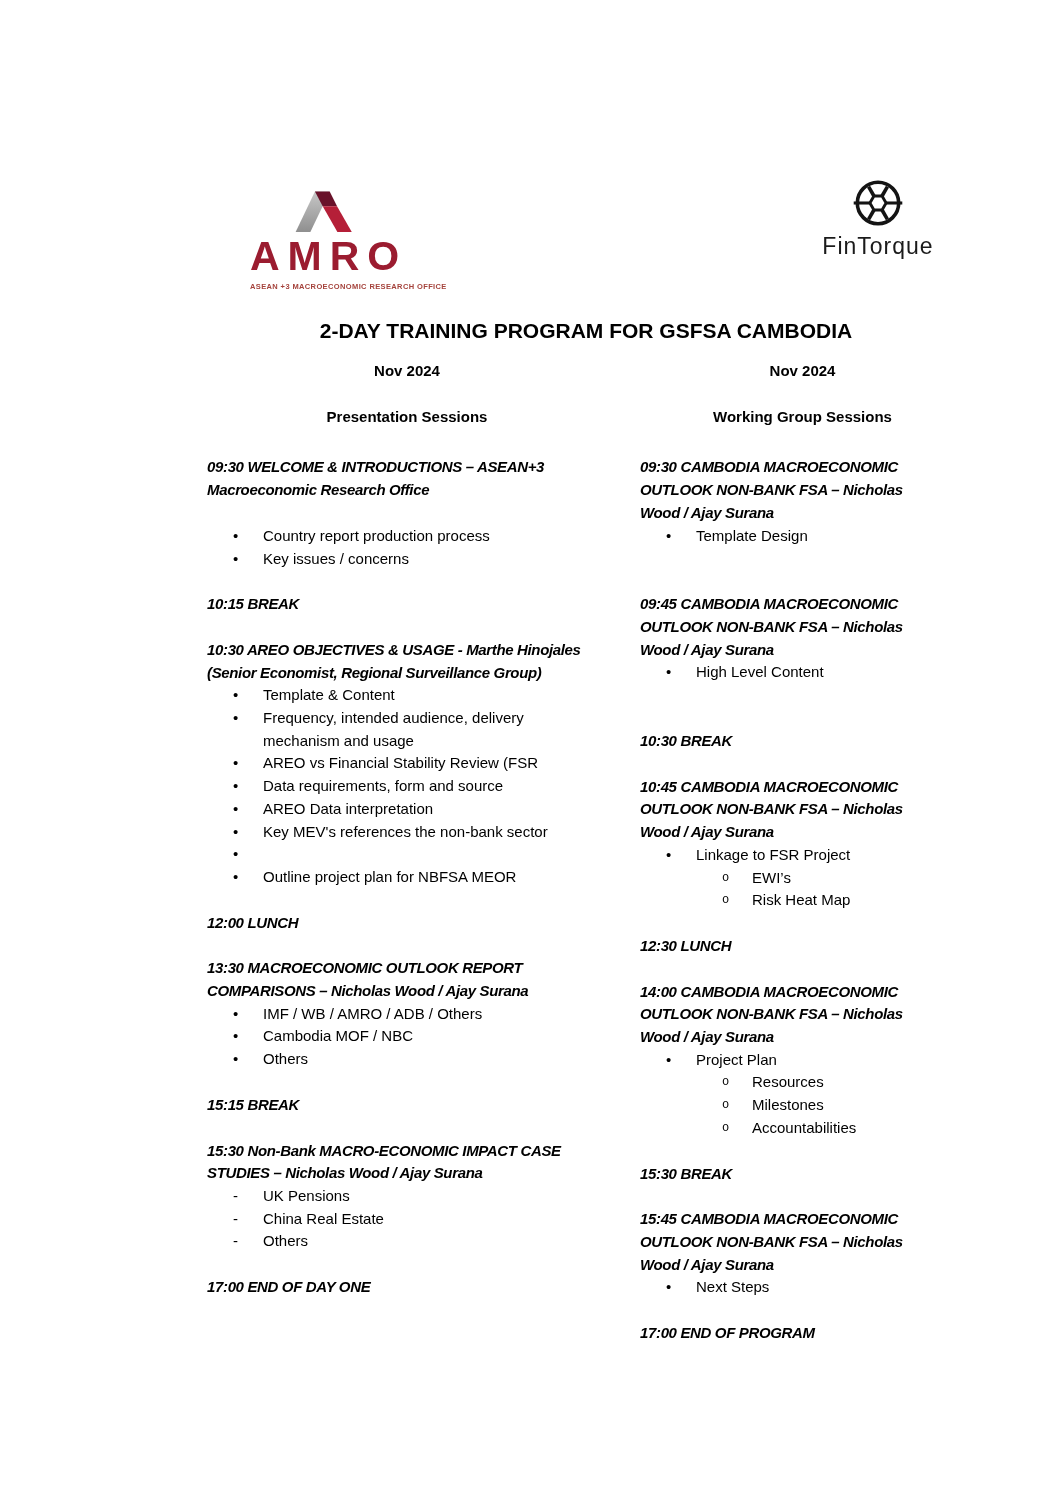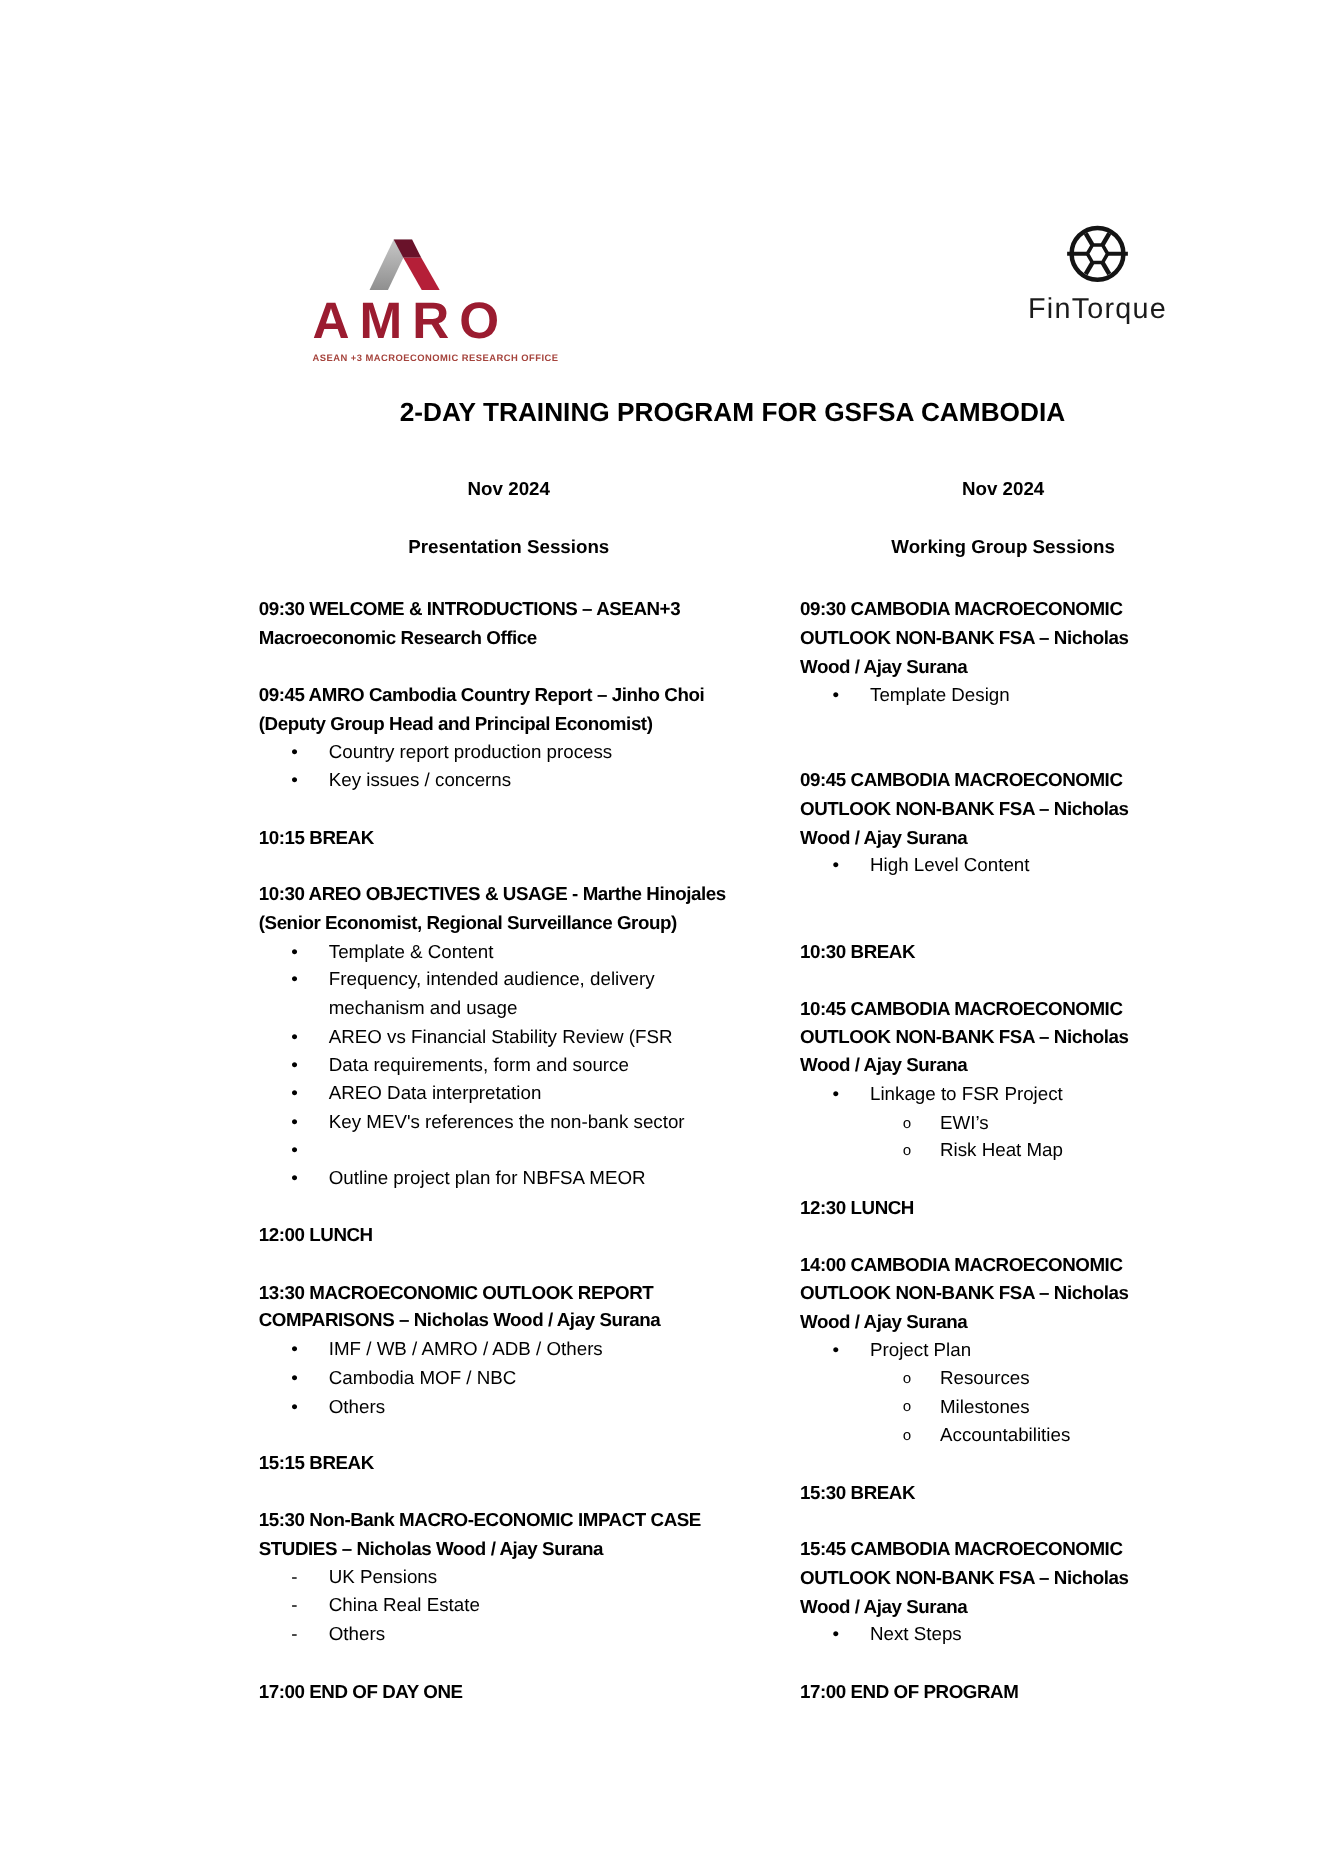--- a/index.html
+++ b/index.html
@@ -20,29 +20,29 @@
 
   
   .doc-title{position:absolute;left:207px;top:318px;width:758px;text-align:center;
              font-weight:bold;font-size:21px;line-height:26px;}
 
   
   .columns{position:absolute;left:207px;top:360px;display:flex;}
   .col{font-size:15px;line-height:22.7px;}
   .col-left{width:433px;}
   .col-right{width:325px;}
-  .centered{font-weight:bold;text-align:center;margin-top:21px;}
+  .centered{font-weight:bold;text-align:center;}
   .col-left .centered{width:400px;}
   .col-right .centered{width:325px;}
   .col-date{margin-bottom:23px;}
   .col-heading{margin-bottom:28px;}
 
   .sec{margin-bottom:23px;}
   .sec.gap-lg{margin-bottom:46px;}
-  .sec-heading{font-weight:bold;white-space:pre;letter-spacing:-0.35px;}
+  .sec-heading{font-weight:bold;white-space:pre;letter-spacing:-0.35px;font-style:italic;}
 
   .li{display:flex;align-items:flex-start;}
   .li .marker{flex:0 0 30px;margin-left:26px;}
   .li .txt{white-space:pre;}
   .li.lvl2 .marker{margin-left:82px;font-family:"Liberation Mono",monospace;
                    font-size:12px;line-height:22.7px;}
 </style>
 </head>
 <body>
 
@@ -85,22 +85,20 @@
     <section class="col col-left">
       <div class="centered col-date">Nov 2024</div>
       <div class="centered col-heading">Presentation Sessions</div>
 
       <div class="sec">
         <div class="sec-heading">09:30 WELCOME &amp; INTRODUCTIONS – ASEAN+3
 Macroeconomic Research Office</div>
       </div>
 
       <div class="sec">
-        <div class="sec-heading">09:45 AMRO Cambodia Country Report – Jinho Choi
-(Deputy Group Head and Principal Economist)</div>
         <div class="li">
             <span class="marker">•</span>
             <span class="txt">Country report production process</span>
           </div>
         <div class="li">
             <span class="marker">•</span>
             <span class="txt">Key issues / concerns</span>
           </div>
       </div>
 

